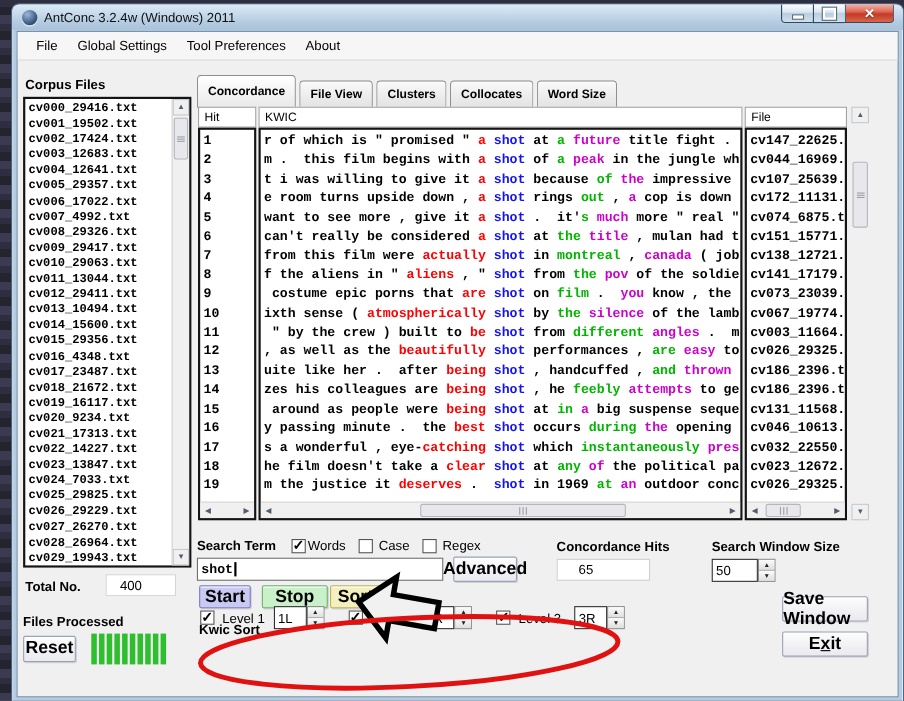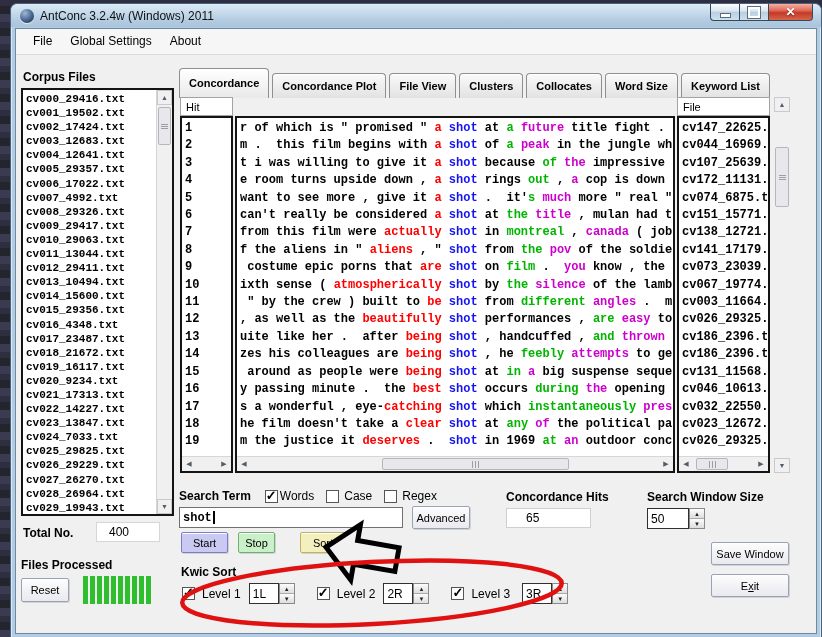--- a/index.html
+++ b/index.html
@@ -71,23 +71,23 @@
   .sb-h .hthumb{position:absolute;top:1px;bottom:1px;background:#e8e8ec;border:1px solid #b5b5be;
     border-radius:2px;display:flex;align-items:center;justify-content:center;gap:2px;}
   .vgrip{width:1px;height:7px;background:#9aa0a8;}
   
   .tabs{left:163px;top:13px;height:30px;display:flex;align-items:flex-end;gap:3px;}
   .tab{font-size:11px;font-weight:bold;padding:0 9px;height:24px;line-height:24px;
     background:linear-gradient(#fafafa,#e2e2e2);border:1px solid #8f8f8f;border-bottom:none;
     border-radius:4px 4px 0 0;color:#000;box-shadow:inset 0 1px 0 #fff;}
   .tab.active{height:29px;line-height:29px;background:linear-gradient(#ffffff,#e9e9e9);}
   
-  .btn{display:flex;align-items:center;justify-content:center;font-size:11px;color:#000;
+  .btn{display:flex;align-items:center;justify-content:center;font-size:16px;color:#000;
     background:linear-gradient(#fdfdfd,#e9e9ef);border:1px solid #9aa2b8;border-radius:2px;
-    box-shadow:inset 0 1px 0 #fff,1px 1px 0 rgba(0,0,0,.12);box-sizing:border-box;}
+    box-shadow:inset 0 1px 0 #fff,1px 1px 0 rgba(0,0,0,.12);box-sizing:border-box;font-weight:bold;}
   .btn-start{background:#c9c9f2;border-color:#7d7dc4;}
   .btn-stop{background:#c9f0c9;border-color:#6fb06f;}
   .btn-sort{background:#f4efbe;border-color:#bfb45e;}
   .field{background:#fff;border:1px solid #a8a8a8;box-sizing:border-box;font-size:12px;
     display:flex;align-items:center;padding-left:19px;color:#000;}
   .cb{display:inline-block;width:13px;height:13px;background:#fff;border:1px solid #555;
     box-sizing:border-box;position:relative;vertical-align:middle;}
   .cb .tick{position:absolute;left:0px;top:-3px;font-size:13px;font-weight:bold;color:#000;}
   .cblabel{font-size:12px;color:#000;vertical-align:middle;}
   .spinner{display:flex;height:21px;box-sizing:border-box;}
@@ -119,20 +119,21 @@
       </div>
     <div class="wc wc-close">
         <span class="glyph-close">✕</span>
       </div>
   </div>
 
   <div class="app">
     <div class="menubar" id="menubar">
         <span class="menu-item">File</span>
         <span class="menu-item">Global Settings</span>
+        <span class="menu-item">Tool Preferences</span>
         <span class="menu-item">About</span>
       </div>
 
     <div class="content">
 
       <div class="abs lbl" style="left:7px;top:15px;">Corpus Files</div>
       <div class="abs corpus-box">
         <div class="corpus-rows mono" id="corpus-list">
             <div class="corpus-row">cv000_29416.txt</div>
             <div class="corpus-row">cv001_19502.txt</div>
@@ -187,26 +188,24 @@
           <div class="pseg"></div>
           <div class="pseg"></div>
           <div class="pseg"></div>
           <div class="pseg"></div>
           <div class="pseg"></div>
           <div class="pseg"></div>
         </div>
 
       <div class="abs tabs" id="tabs">
           <div class="tab active">Concordance</div>
-          <div class="tab">Concordance Plot</div>
           <div class="tab">File View</div>
           <div class="tab">Clusters</div>
           <div class="tab">Collocates</div>
           <div class="tab">Word Size</div>
-          <div class="tab">Keyword List</div>
         </div>
 
       <div class="abs table-wrap">
         <div class="pane" style="left:0;width:53px;">
           <div class="pane-header">Hit</div>
           <div class="pane-box">
             <div class="pane-rows mono" id="hit-body">
                 <div class="trow">1</div>
                 <div class="trow">2</div>
                 <div class="trow">3</div>
@@ -227,20 +226,21 @@
                 <div class="trow">18</div>
                 <div class="trow">19</div>
               </div>
             <div class="sb-h">
               <span class="arr l">◀</span>
               <span class="arr r">▶</span>
             </div>
           </div>
         </div>
         <div class="pane" style="left:55px;width:440px;">
+          <div class="pane-header">KWIC</div>
           <div class="pane-box">
             <div class="pane-rows mono" id="kwic-body">
                 <div class="trow"><span style="color: rgb(0, 0, 0);">r of which is " promised " </span><span style="color: rgb(255, 0, 0);">a</span><span style="color: rgb(0, 0, 0);"> </span><span style="color: rgb(20, 20, 240);">shot</span><span style="color: rgb(0, 0, 0);"> at </span><span style="color: rgb(0, 180, 0);">a</span><span style="color: rgb(0, 0, 0);"> </span><span style="color: rgb(204, 0, 204);">future</span><span style="color: rgb(0, 0, 0);"> title fight .  t</span></div>
                 <div class="trow"><span style="color: rgb(0, 0, 0);">m .  this film begins with </span><span style="color: rgb(255, 0, 0);">a</span><span style="color: rgb(0, 0, 0);"> </span><span style="color: rgb(20, 20, 240);">shot</span><span style="color: rgb(0, 0, 0);"> of </span><span style="color: rgb(0, 180, 0);">a</span><span style="color: rgb(0, 0, 0);"> </span><span style="color: rgb(204, 0, 204);">peak</span><span style="color: rgb(0, 0, 0);"> in the jungle whic</span></div>
                 <div class="trow"><span style="color: rgb(0, 0, 0);">t i was willing to give it </span><span style="color: rgb(255, 0, 0);">a</span><span style="color: rgb(0, 0, 0);"> </span><span style="color: rgb(20, 20, 240);">shot</span><span style="color: rgb(0, 0, 0);"> because </span><span style="color: rgb(0, 180, 0);">of</span><span style="color: rgb(0, 0, 0);"> </span><span style="color: rgb(204, 0, 204);">the</span><span style="color: rgb(0, 0, 0);"> impressive am</span></div>
                 <div class="trow"><span style="color: rgb(0, 0, 0);">e room turns upside down , </span><span style="color: rgb(255, 0, 0);">a</span><span style="color: rgb(0, 0, 0);"> </span><span style="color: rgb(20, 20, 240);">shot</span><span style="color: rgb(0, 0, 0);"> rings </span><span style="color: rgb(0, 180, 0);">out</span><span style="color: rgb(0, 0, 0);"> , </span><span style="color: rgb(204, 0, 204);">a</span><span style="color: rgb(0, 0, 0);"> cop is down .</span></div>
                 <div class="trow"><span style="color: rgb(0, 0, 0);">want to see more , give it </span><span style="color: rgb(255, 0, 0);">a</span><span style="color: rgb(0, 0, 0);"> </span><span style="color: rgb(20, 20, 240);">shot</span><span style="color: rgb(0, 0, 0);"> .  it'</span><span style="color: rgb(0, 180, 0);">s</span><span style="color: rgb(0, 0, 0);"> </span><span style="color: rgb(204, 0, 204);">much</span><span style="color: rgb(0, 0, 0);"> more " real " t</span></div>
                 <div class="trow"><span style="color: rgb(0, 0, 0);">can't really be considered </span><span style="color: rgb(255, 0, 0);">a</span><span style="color: rgb(0, 0, 0);"> </span><span style="color: rgb(20, 20, 240);">shot</span><span style="color: rgb(0, 0, 0);"> at </span><span style="color: rgb(0, 180, 0);">the</span><span style="color: rgb(0, 0, 0);"> </span><span style="color: rgb(204, 0, 204);">title</span><span style="color: rgb(0, 0, 0);"> , mulan had the</span></div>
                 <div class="trow"><span style="color: rgb(0, 0, 0);">from this film were </span><span style="color: rgb(255, 0, 0);">actually</span><span style="color: rgb(0, 0, 0);"> </span><span style="color: rgb(20, 20, 240);">shot</span><span style="color: rgb(0, 0, 0);"> in </span><span style="color: rgb(0, 180, 0);">montreal</span><span style="color: rgb(0, 0, 0);"> , </span><span style="color: rgb(204, 0, 204);">canada</span><span style="color: rgb(0, 0, 0);"> ( joblo</span></div>
                 <div class="trow"><span style="color: rgb(0, 0, 0);">f the aliens in " </span><span style="color: rgb(255, 0, 0);">aliens</span><span style="color: rgb(0, 0, 0);"> , " </span><span style="color: rgb(20, 20, 240);">shot</span><span style="color: rgb(0, 0, 0);"> from </span><span style="color: rgb(0, 180, 0);">the</span><span style="color: rgb(0, 0, 0);"> </span><span style="color: rgb(204, 0, 204);">pov</span><span style="color: rgb(0, 0, 0);"> of the soldiers</span></div>
@@ -340,25 +340,25 @@
       <div class="abs lbl" style="left:631px;top:435px;">Search Window Size</div>
       <div class="abs spinner" style="left:631px;top:453px;">
         <span class="spin-field" style="width:42px;border:1px solid #303030;">50</span>
         <span class="spin-btns">
           <span class="spin-up">▲</span>
           <span class="spin-dn">▼</span>
         </span>
       </div>
 
       <div class="abs btn btn-start" style="left:165px;top:477px;width:47px;height:21px;">Start</div>
-      <div class="abs btn btn-stop" style="left:222px;top:477px;width:37px;height:21px;">Stop</div>
+      <div class="abs btn btn-stop" style="left:222px;top:477px;width:60px;height:21px;">Stop</div>
       <div class="abs btn btn-sort" style="left:284px;top:477px;width:46px;height:21px;">Sort</div>
 
       <div class="abs lbl" style="left:165px;top:510px;">Kwic Sort</div>
-      <div class="abs" style="left:166px;top:528px;display:flex;align-items:center;justify-content:flex-end;" id="kwic-levels">
+      <div class="abs" style="left:166px;top:496px;display:flex;align-items:center;justify-content:flex-end;" id="kwic-levels">
           <span class="cb">
             <span class="tick">✓</span>
           </span>
           <span class="cblabel" style="margin-left: 7px;">Level 1</span>
           <span class="spinner" style="margin-left: 8px;">
             <span class="spin-field" style="border: 1px solid rgb(48, 48, 48);">1L</span>
             <span class="spin-btns">
               <span class="spin-up">▲</span>
               <span class="spin-dn">▼</span>
             </span>

